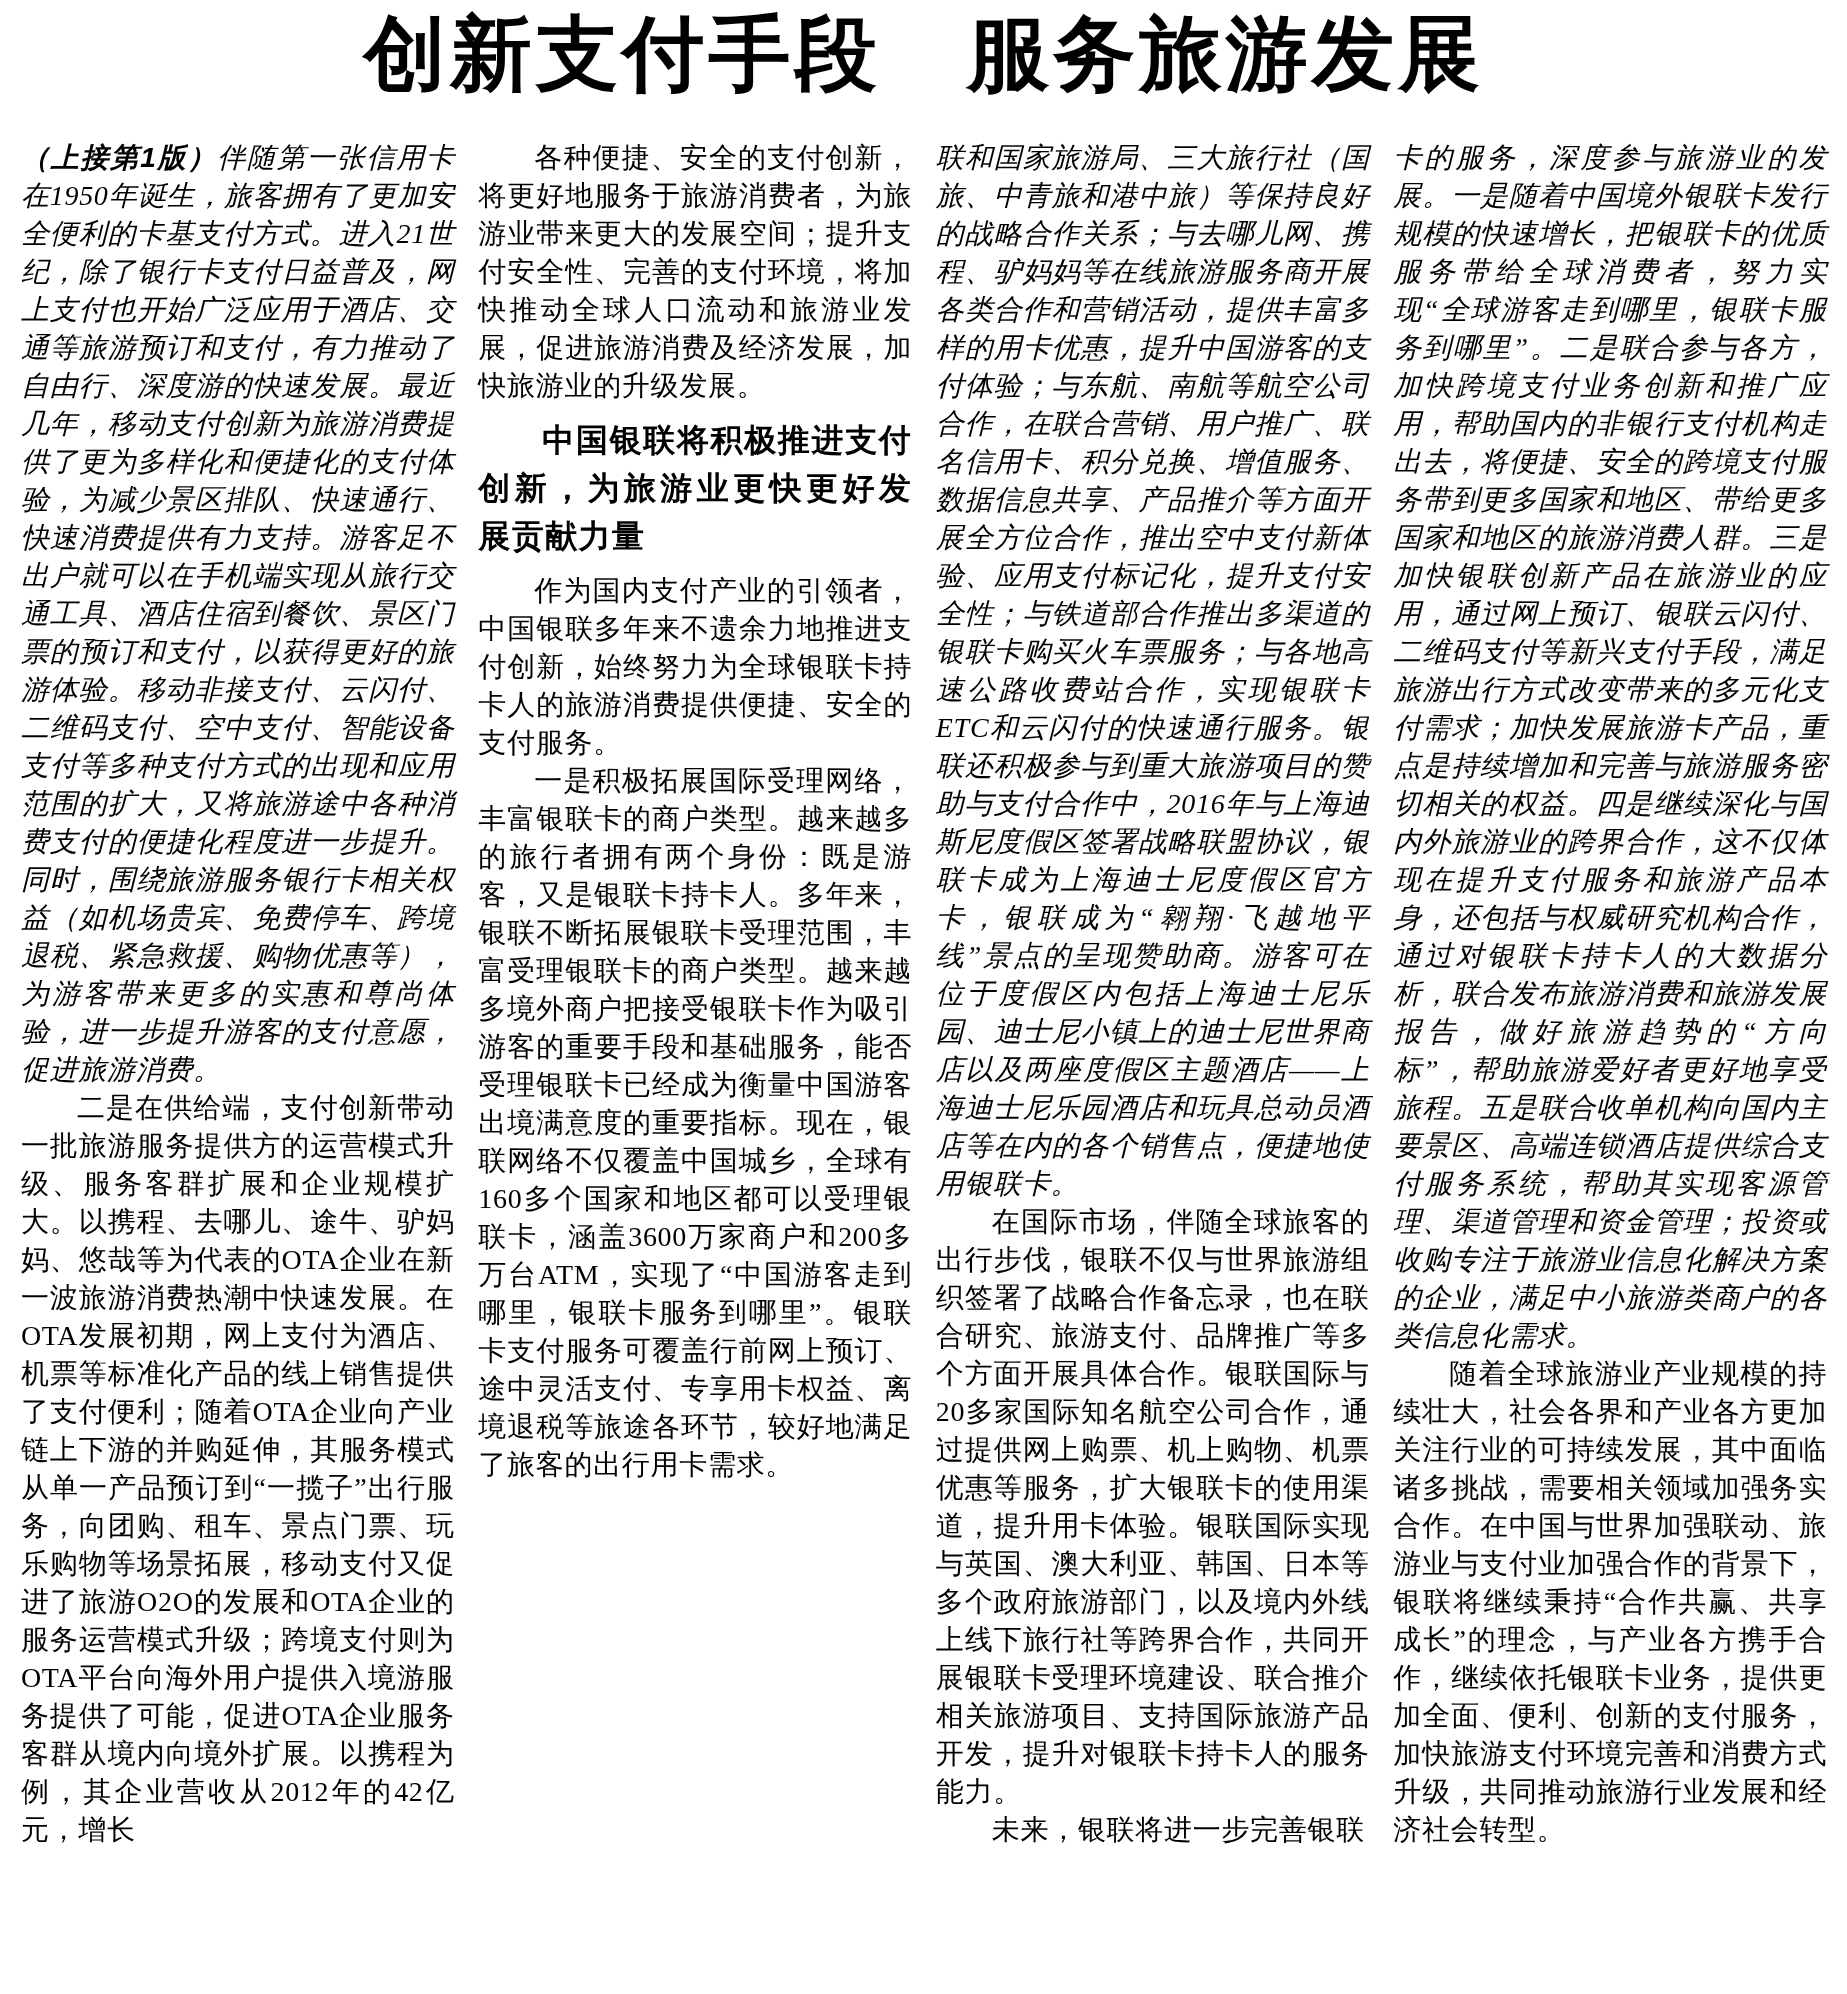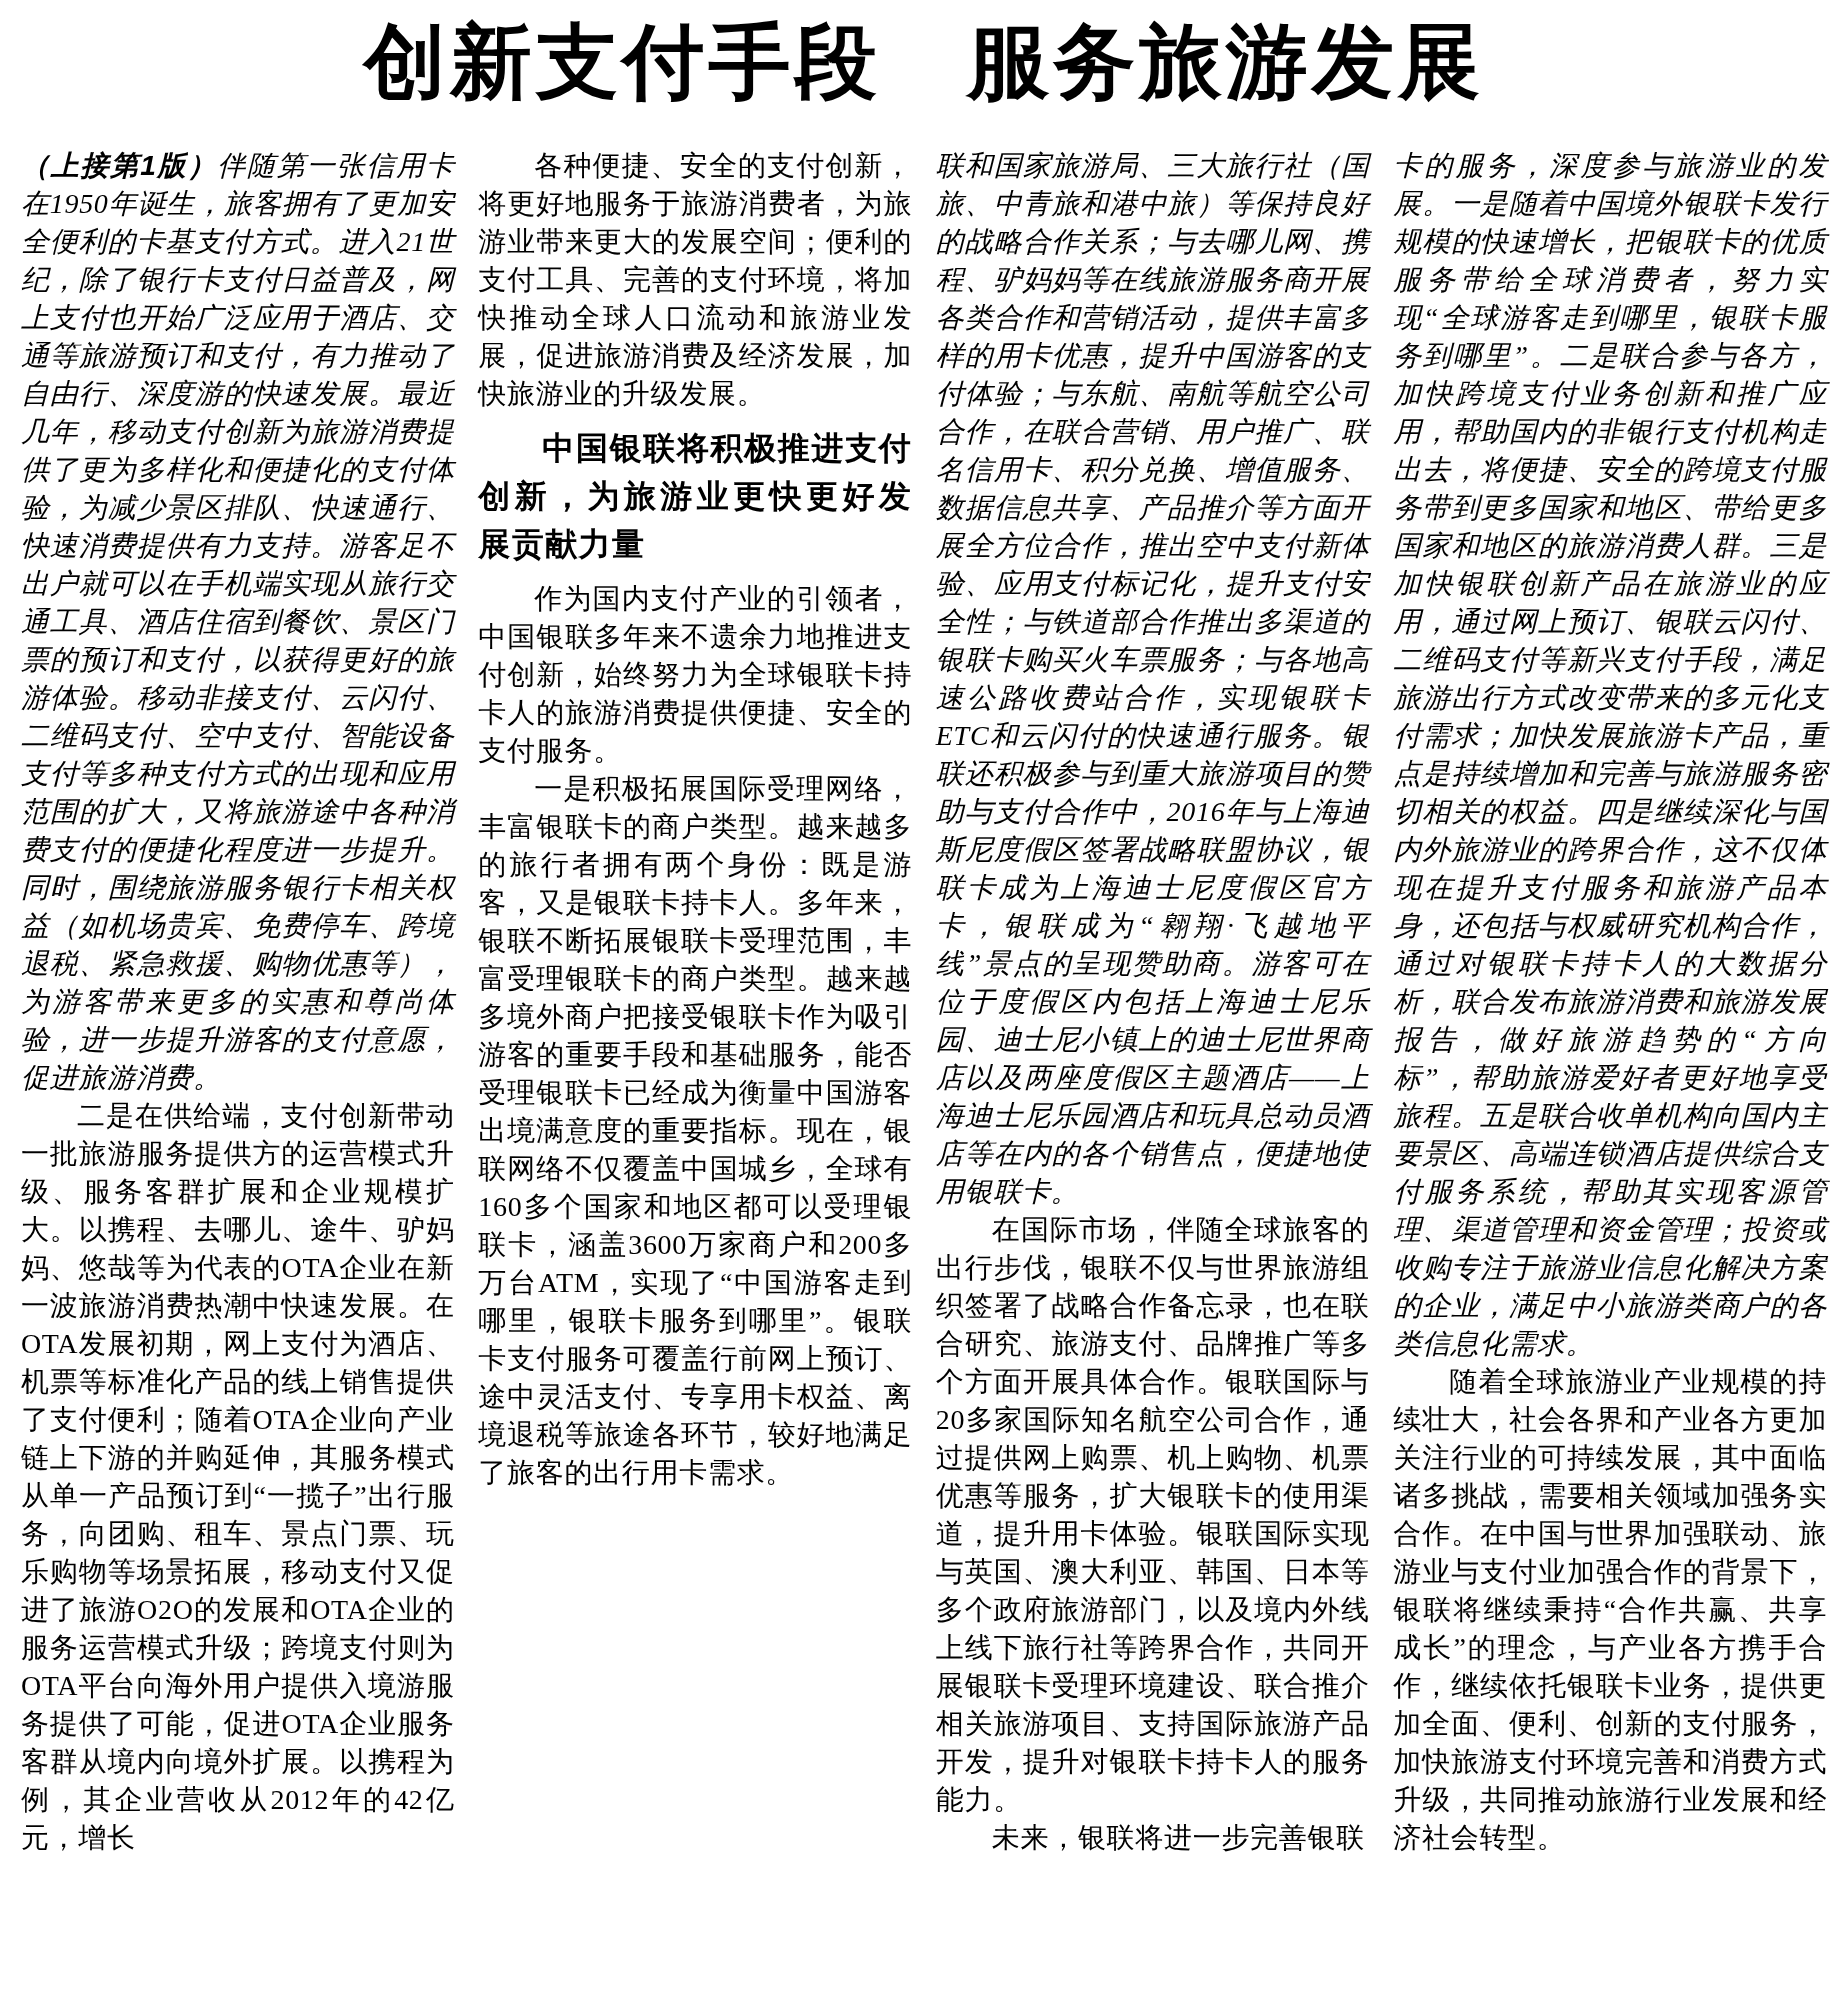--- a/index.html
+++ b/index.html
@@ -8,21 +8,20 @@
     width:1848px; height:1995px;
     font-family:"Liberation Serif","DejaVu Serif",serif;
     color:#000;
   }
   .page {
     position:relative;
     width:1848px; height:1850px;
     padding:9.7px 16.7px 0 16.7px;
     overflow:hidden;
     background:#ffffff;
-    margin-top:8px;
   }
   .headline {
     text-align:center;
     font-size:82px;
     line-height:89px;
     font-weight:bold;
     letter-spacing:4.2px;
     white-space:nowrap;
     font-family:"Liberation Serif","DejaVu Serif",serif;
   }
@@ -66,21 +65,21 @@
   <h1 class="headline">创新支付手段　服务旅游发展</h1>
 
   <div class="columns">
 
     <div class="col">
       <p class="cont"><span class="jump-lead">（上接第1版）</span><span>伴随第一张信用卡在1950年诞生，旅客拥有了更加安全便利的卡基支付方式。进入21世纪，除了银行卡支付日益普及，网上支付也开始广泛应用于酒店、交通等旅游预订和支付，有力推动了自由行、深度游的快速发展。最近几年，移动支付创新为旅游消费提供了更为多样化和便捷化的支付体验，为减少景区排队、快速通行、快速消费提供有力支持。游客足不出户就可以在手机端实现从旅行交通工具、酒店住宿到餐饮、景区门票的预订和支付，以获得更好的旅游体验。移动非接支付、云闪付、二维码支付、空中支付、智能设备支付等多种支付方式的出现和应用范围的扩大，又将旅游途中各种消费支付的便捷化程度进一步提升。同时，围绕旅游服务银行卡相关权益（如机场贵宾、免费停车、跨境退税、紧急救援、购物优惠等），为游客带来更多的实惠和尊尚体验，进一步提升游客的支付意愿，促进旅游消费。</span></p>
       <p class="para">二是在供给端，支付创新带动一批旅游服务提供方的运营模式升级、服务客群扩展和企业规模扩大。以携程、去哪儿、途牛、驴妈妈、悠哉等为代表的OTA企业在新一波旅游消费热潮中快速发展。在OTA发展初期，网上支付为酒店、机票等标准化产品的线上销售提供了支付便利；随着OTA企业向产业链上下游的并购延伸，其服务模式从单一产品预订到“一揽子”出行服务，向团购、租车、景点门票、玩乐购物等场景拓展，移动支付又促进了旅游O2O的发展和OTA企业的服务运营模式升级；跨境支付则为OTA平台向海外用户提供入境游服务提供了可能，促进OTA企业服务客群从境内向境外扩展。以携程为例，其企业营收从2012年的42亿元，增长</p>
     </div>
 
     <div class="col">
-      <p class="para">各种便捷、安全的支付创新，将更好地服务于旅游消费者，为旅游业带来更大的发展空间；便利的支付工具、完善的支付环境，将加快推动全球人口流动和旅游业发展，促进旅游消费及经济发展，加快旅游业的升级发展。</p>
+      <p class="para">各种便捷、安全的支付创新，将更好地服务于旅游消费者，为旅游业带来更大的发展空间；提升支付安全性、完善的支付环境，将加快推动全球人口流动和旅游业发展，促进旅游消费及经济发展，加快旅游业的升级发展。</p>
       <h2 class="subhead">中国银联将积极推进支付创新，为旅游业更快更好发展贡献力量</h2>
       <p class="para">作为国内支付产业的引领者，中国银联多年来不遗余力地推进支付创新，始终努力为全球银联卡持卡人的旅游消费提供便捷、安全的支付服务。</p>
       <p class="para">一是积极拓展国际受理网络，丰富银联卡的商户类型。越来越多的旅行者拥有两个身份：既是游客，又是银联卡持卡人。多年来，银联不断拓展银联卡受理范围，丰富受理银联卡的商户类型。越来越多境外商户把接受银联卡作为吸引游客的重要手段和基础服务，能否受理银联卡已经成为衡量中国游客出境满意度的重要指标。现在，银联网络不仅覆盖中国城乡，全球有160多个国家和地区都可以受理银联卡，涵盖3600万家商户和200多万台ATM，实现了“中国游客走到哪里，银联卡服务到哪里”。银联卡支付服务可覆盖行前网上预订、途中灵活支付、专享用卡权益、离境退税等旅途各环节，较好地满足了旅客的出行用卡需求。</p>
     </div>
 
     <div class="col">
       <p class="cont">联和国家旅游局、三大旅行社（国旅、中青旅和港中旅）等保持良好的战略合作关系；与去哪儿网、携程、驴妈妈等在线旅游服务商开展各类合作和营销活动，提供丰富多样的用卡优惠，提升中国游客的支付体验；与东航、南航等航空公司合作，在联合营销、用户推广、联名信用卡、积分兑换、增值服务、数据信息共享、产品推介等方面开展全方位合作，推出空中支付新体验、应用支付标记化，提升支付安全性；与铁道部合作推出多渠道的银联卡购买火车票服务；与各地高速公路收费站合作，实现银联卡ETC和云闪付的快速通行服务。银联还积极参与到重大旅游项目的赞助与支付合作中，2016年与上海迪斯尼度假区签署战略联盟协议，银联卡成为上海迪士尼度假区官方卡，银联成为“翱翔·飞越地平线”景点的呈现赞助商。游客可在位于度假区内包括上海迪士尼乐园、迪士尼小镇上的迪士尼世界商店以及两座度假区主题酒店——上海迪士尼乐园酒店和玩具总动员酒店等在内的各个销售点，便捷地使用银联卡。</p>
       <p class="para">在国际市场，伴随全球旅客的出行步伐，银联不仅与世界旅游组织签署了战略合作备忘录，也在联合研究、旅游支付、品牌推广等多个方面开展具体合作。银联国际与20多家国际知名航空公司合作，通过提供网上购票、机上购物、机票优惠等服务，扩大银联卡的使用渠道，提升用卡体验。银联国际实现与英国、澳大利亚、韩国、日本等多个政府旅游部门，以及境内外线上线下旅行社等跨界合作，共同开展银联卡受理环境建设、联合推介相关旅游项目、支持国际旅游产品开发，提升对银联卡持卡人的服务能力。</p>
       <p class="para">未来，银联将进一步完善银联</p>
     </div>

